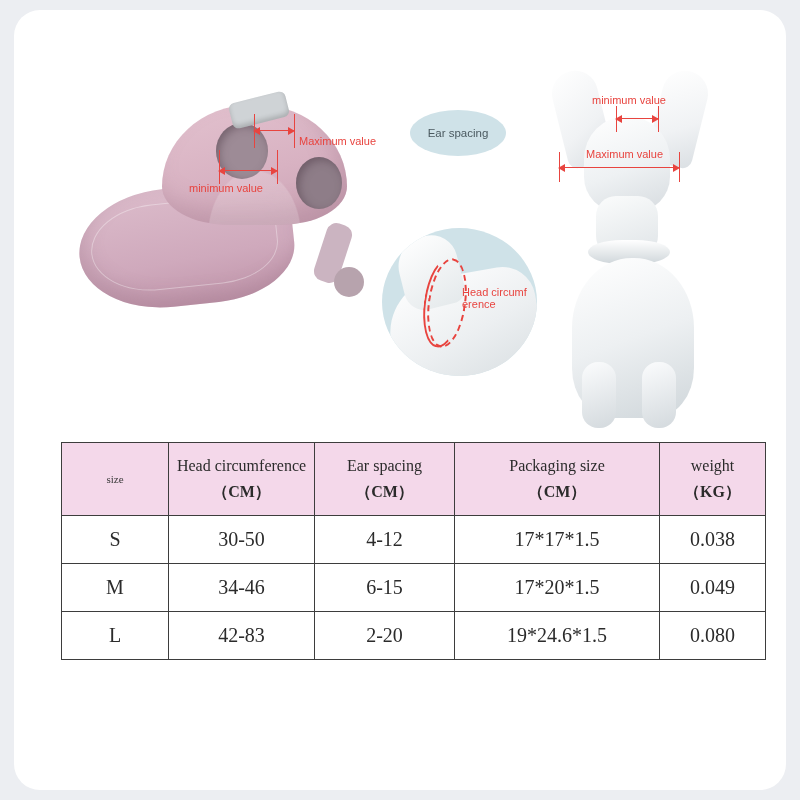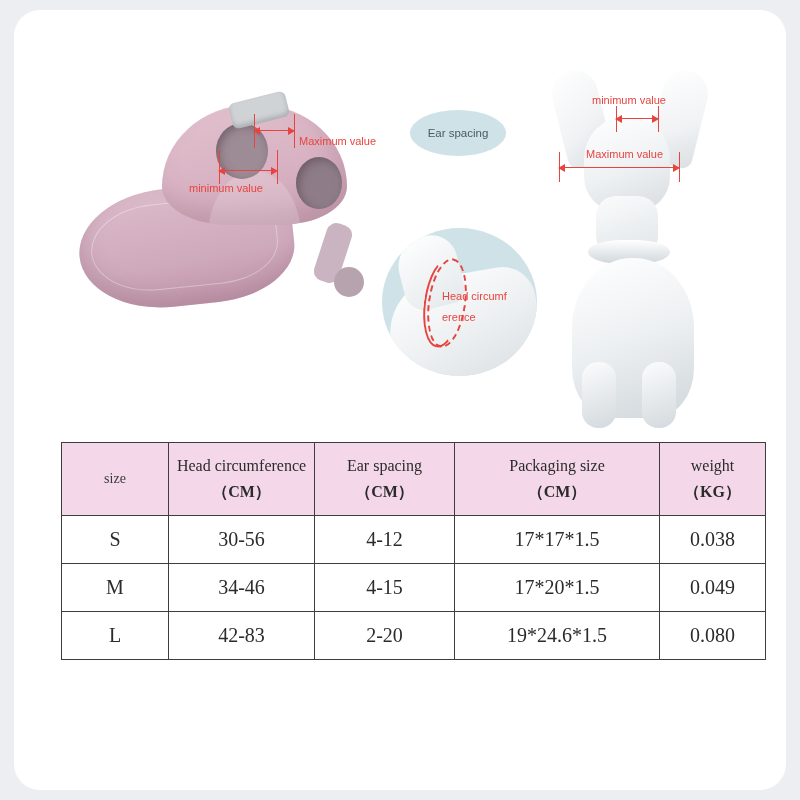--- a/index.html
+++ b/index.html
@@ -210,26 +210,26 @@
     width: 34px;
     height: 86px;
     border: 2.4px solid #e8443f;
     border-right-color: transparent;
     border-top-color: transparent;
     border-radius: 50%;
     transform: rotate(8deg);
   }
   .neck-label {
     position: absolute;
-    left: 428px;
+    left: 448px;
     top: 276px;
     width: 80px;
     color: #e8443f;
     font-size: 11px;
-    line-height: 21px;
+    line-height: 12px;
   }
 
   
   .dog {
     position: absolute;
     left: 518px;
     top: 52px;
     width: 220px;
     height: 370px;
   }
@@ -297,21 +297,21 @@
   }
   thead th {
     background: #f4d8ea;
     font-size: 16px;
     font-weight: normal;
     padding: 10px 2px;
     line-height: 26px;
   }
   thead th .hd-unit { display: block; font-weight: bold; }
   thead th.size-col {
-    font-size: 14px;
+    font-size: 11px;
     color: #3a3a3a;
   }
   tbody td {
     font-size: 20px;
     padding: 12px 2px;
     background: #ffffff;
   }
   col.c1 { width: 107px; }
   col.c2 { width: 146px; }
   col.c3 { width: 140px; }
@@ -409,29 +409,29 @@
           </th>
           <th>
             <span>weight</span>
             <span class="hd-unit">（KG）</span>
           </th>
         </tr>
       </thead>
       <tbody>
         <tr>
           <td>S</td>
-          <td>30-56</td>
+          <td>30-50</td>
           <td>4-12</td>
           <td>17*17*1.5</td>
           <td>0.038</td>
         </tr>
         <tr>
           <td>M</td>
           <td>34-46</td>
-          <td>4-15</td>
+          <td>6-15</td>
           <td>17*20*1.5</td>
           <td>0.049</td>
         </tr>
         <tr>
           <td>L</td>
           <td>42-83</td>
           <td>2-20</td>
           <td>19*24.6*1.5</td>
           <td>0.080</td>
         </tr>

